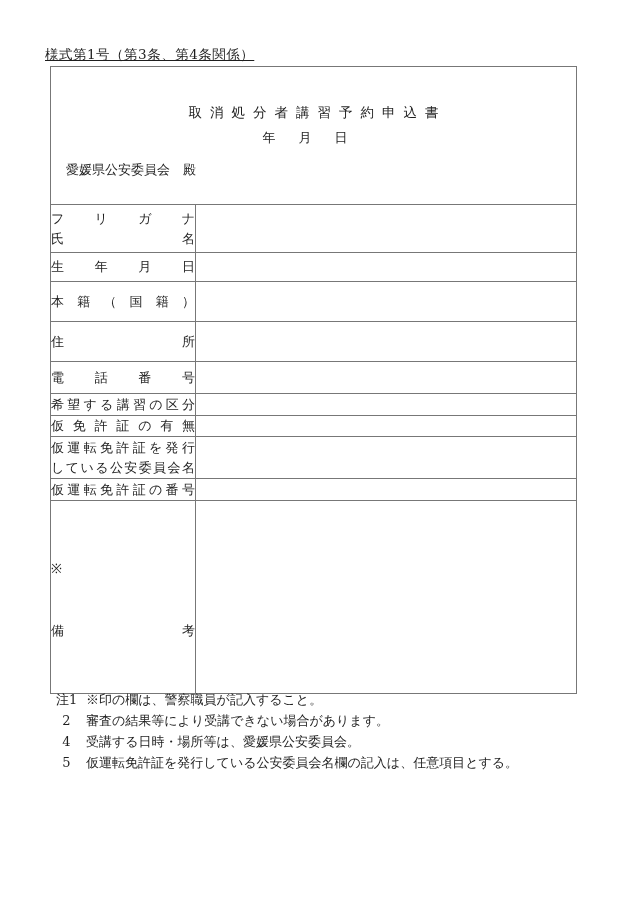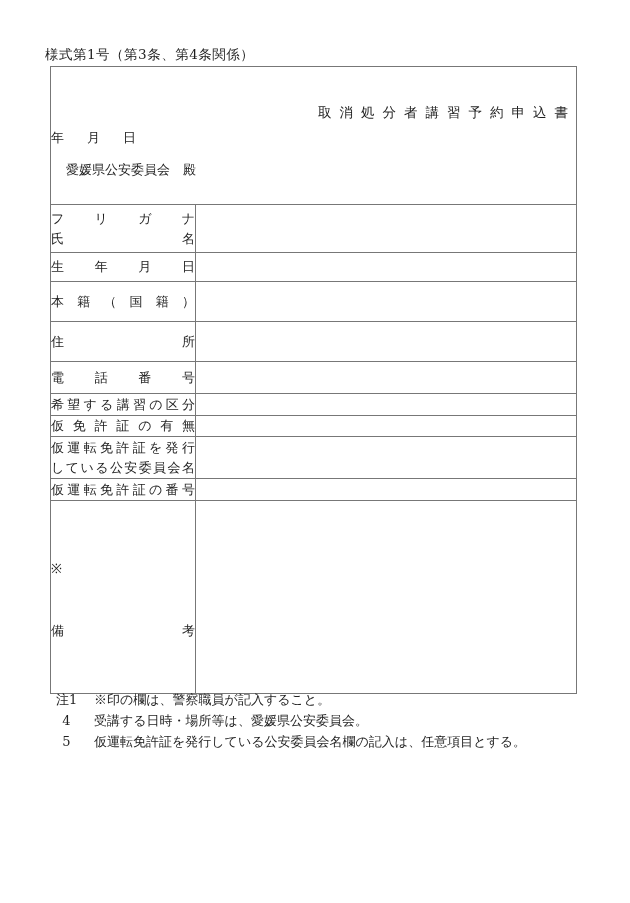--- a/index.html
+++ b/index.html
@@ -2,37 +2,37 @@
 <html><head>
 <meta charset="utf-8">
 <style>
   html,body{margin:0;padding:0;}
   body{
     width:630px;height:903px;background:#ffffff;position:relative;
     font-family:"DejaVu Serif","Liberation Serif",serif;
     color:#1f1f1f;-webkit-font-smoothing:antialiased;
   }
   .form-no{
-    position:absolute;left:45px;top:46px;font-size:13.5px;letter-spacing:0.5px;
+    position:absolute;left:45px;top:46px;font-size:13.5px;letter-spacing:0.5px;text-decoration:underline;
   }
   table.form-table{
     position:absolute;left:50px;top:66px;width:526px;
     border-collapse:collapse;table-layout:fixed;
   }
   table.form-table td{
     border:1px solid #777;padding:0;vertical-align:middle;
     font-size:13px;overflow:hidden;
   }
   td.header-cell{vertical-align:top;height:137px;}
   .title{
-    margin-top:10px;text-align:right;font-size:13.5px;
+    margin-top:10px;text-align:center;font-size:13.5px;
     letter-spacing:8px;padding-left:8px;line-height:15px;white-space:nowrap;
   }
   .date-line{
-    margin-top:11px;text-align:left;padding-right:12px;
+    margin-top:11px;text-align:center;padding-right:12px;
     letter-spacing:5px;line-height:14px;font-size:13px;
   }
   .addressee{
     margin-top:18px;padding-left:15px;line-height:14px;font-size:13px;
   }
   td.label-cell{padding:0 7px;}
   .jline{display:flex;justify-content:space-between;line-height:20px;}
   tr.r1 td{height:47px;}
   tr.r2 td{height:28px;}
   tr.r3 td{height:39px;}
@@ -42,21 +42,21 @@
   tr.r7 td{height:20px;}
   tr.r8 td{height:41px;}
   tr.r9 td{height:21px;}
   tr.r10 td{height:192px;}
   td.remarks-cell{vertical-align:top;padding:0 7px;}
   .remarks-mark{margin-top:9px;line-height:14px;font-size:13px;}
   .remarks-label{margin-top:45px;}
   .notes{position:absolute;left:56px;top:689px;font-size:13px;}
   .note-line{line-height:21px;white-space:nowrap;}
   .note-no{display:inline-block;width:21px;text-align:center;}
-  .note-txt{margin-left:17px;}
+  .note-txt{margin-left:9px;}
 </style>
 </head>
 <body>
 
 <div class="form-no">様式第1号（第3条、第4条関係）</div>
 
 <table class="form-table">
   <colgroup>
       <col style="width:145px">
       <col style="width:381px">
@@ -213,18 +213,21 @@
     <td class="value-cell"></td>
   </tr>
 </tbody>
   </table>
 
 <div class="notes">
   <div class="note-line">
     <span class="note-no">注1</span><span class="note-txt">※印の欄は、警察職員が記入すること。</span>
   </div>
   <div class="note-line">
+    <span class="note-no">2</span><span class="note-txt">審査の結果等により受講できない場合があります。</span>
+  </div>
+  <div class="note-line">
     <span class="note-no">4</span><span class="note-txt">受講する日時・場所等は、愛媛県公安委員会。</span>
   </div>
   <div class="note-line">
     <span class="note-no">5</span><span class="note-txt">仮運転免許証を発行している公安委員会名欄の記入は、任意項目とする。</span>
   </div>
 </div>
 
 </body></html>

